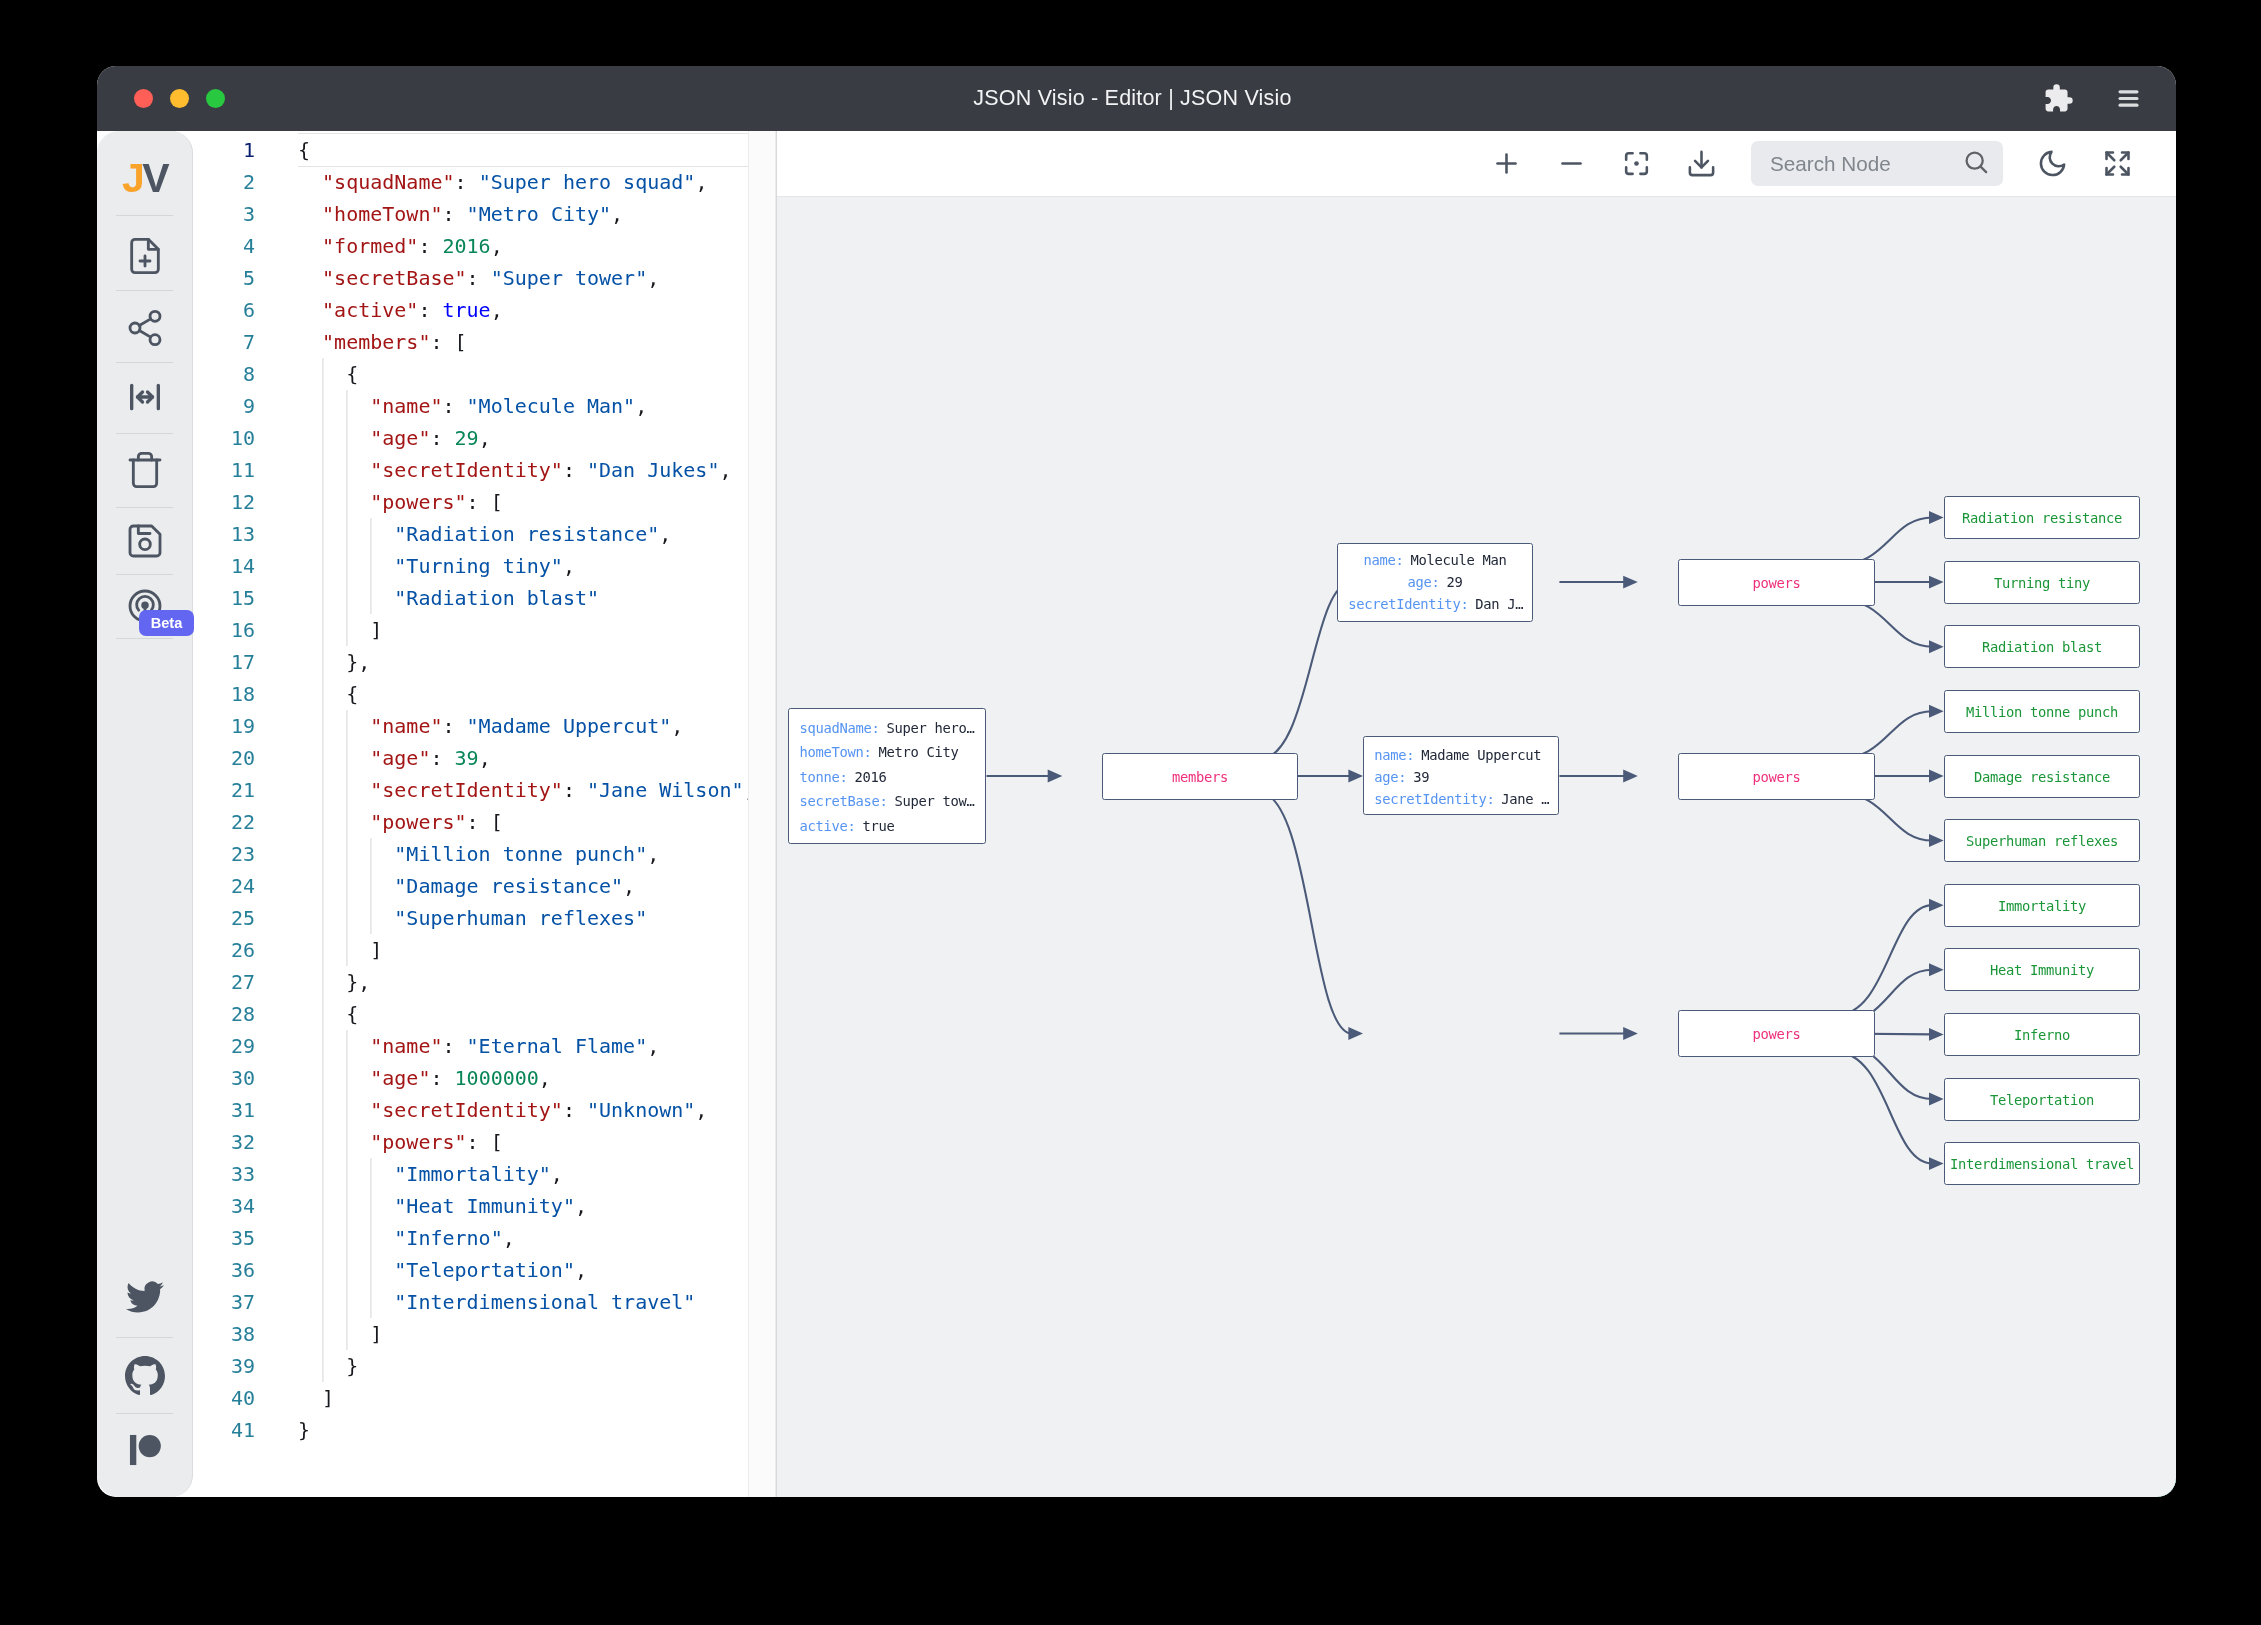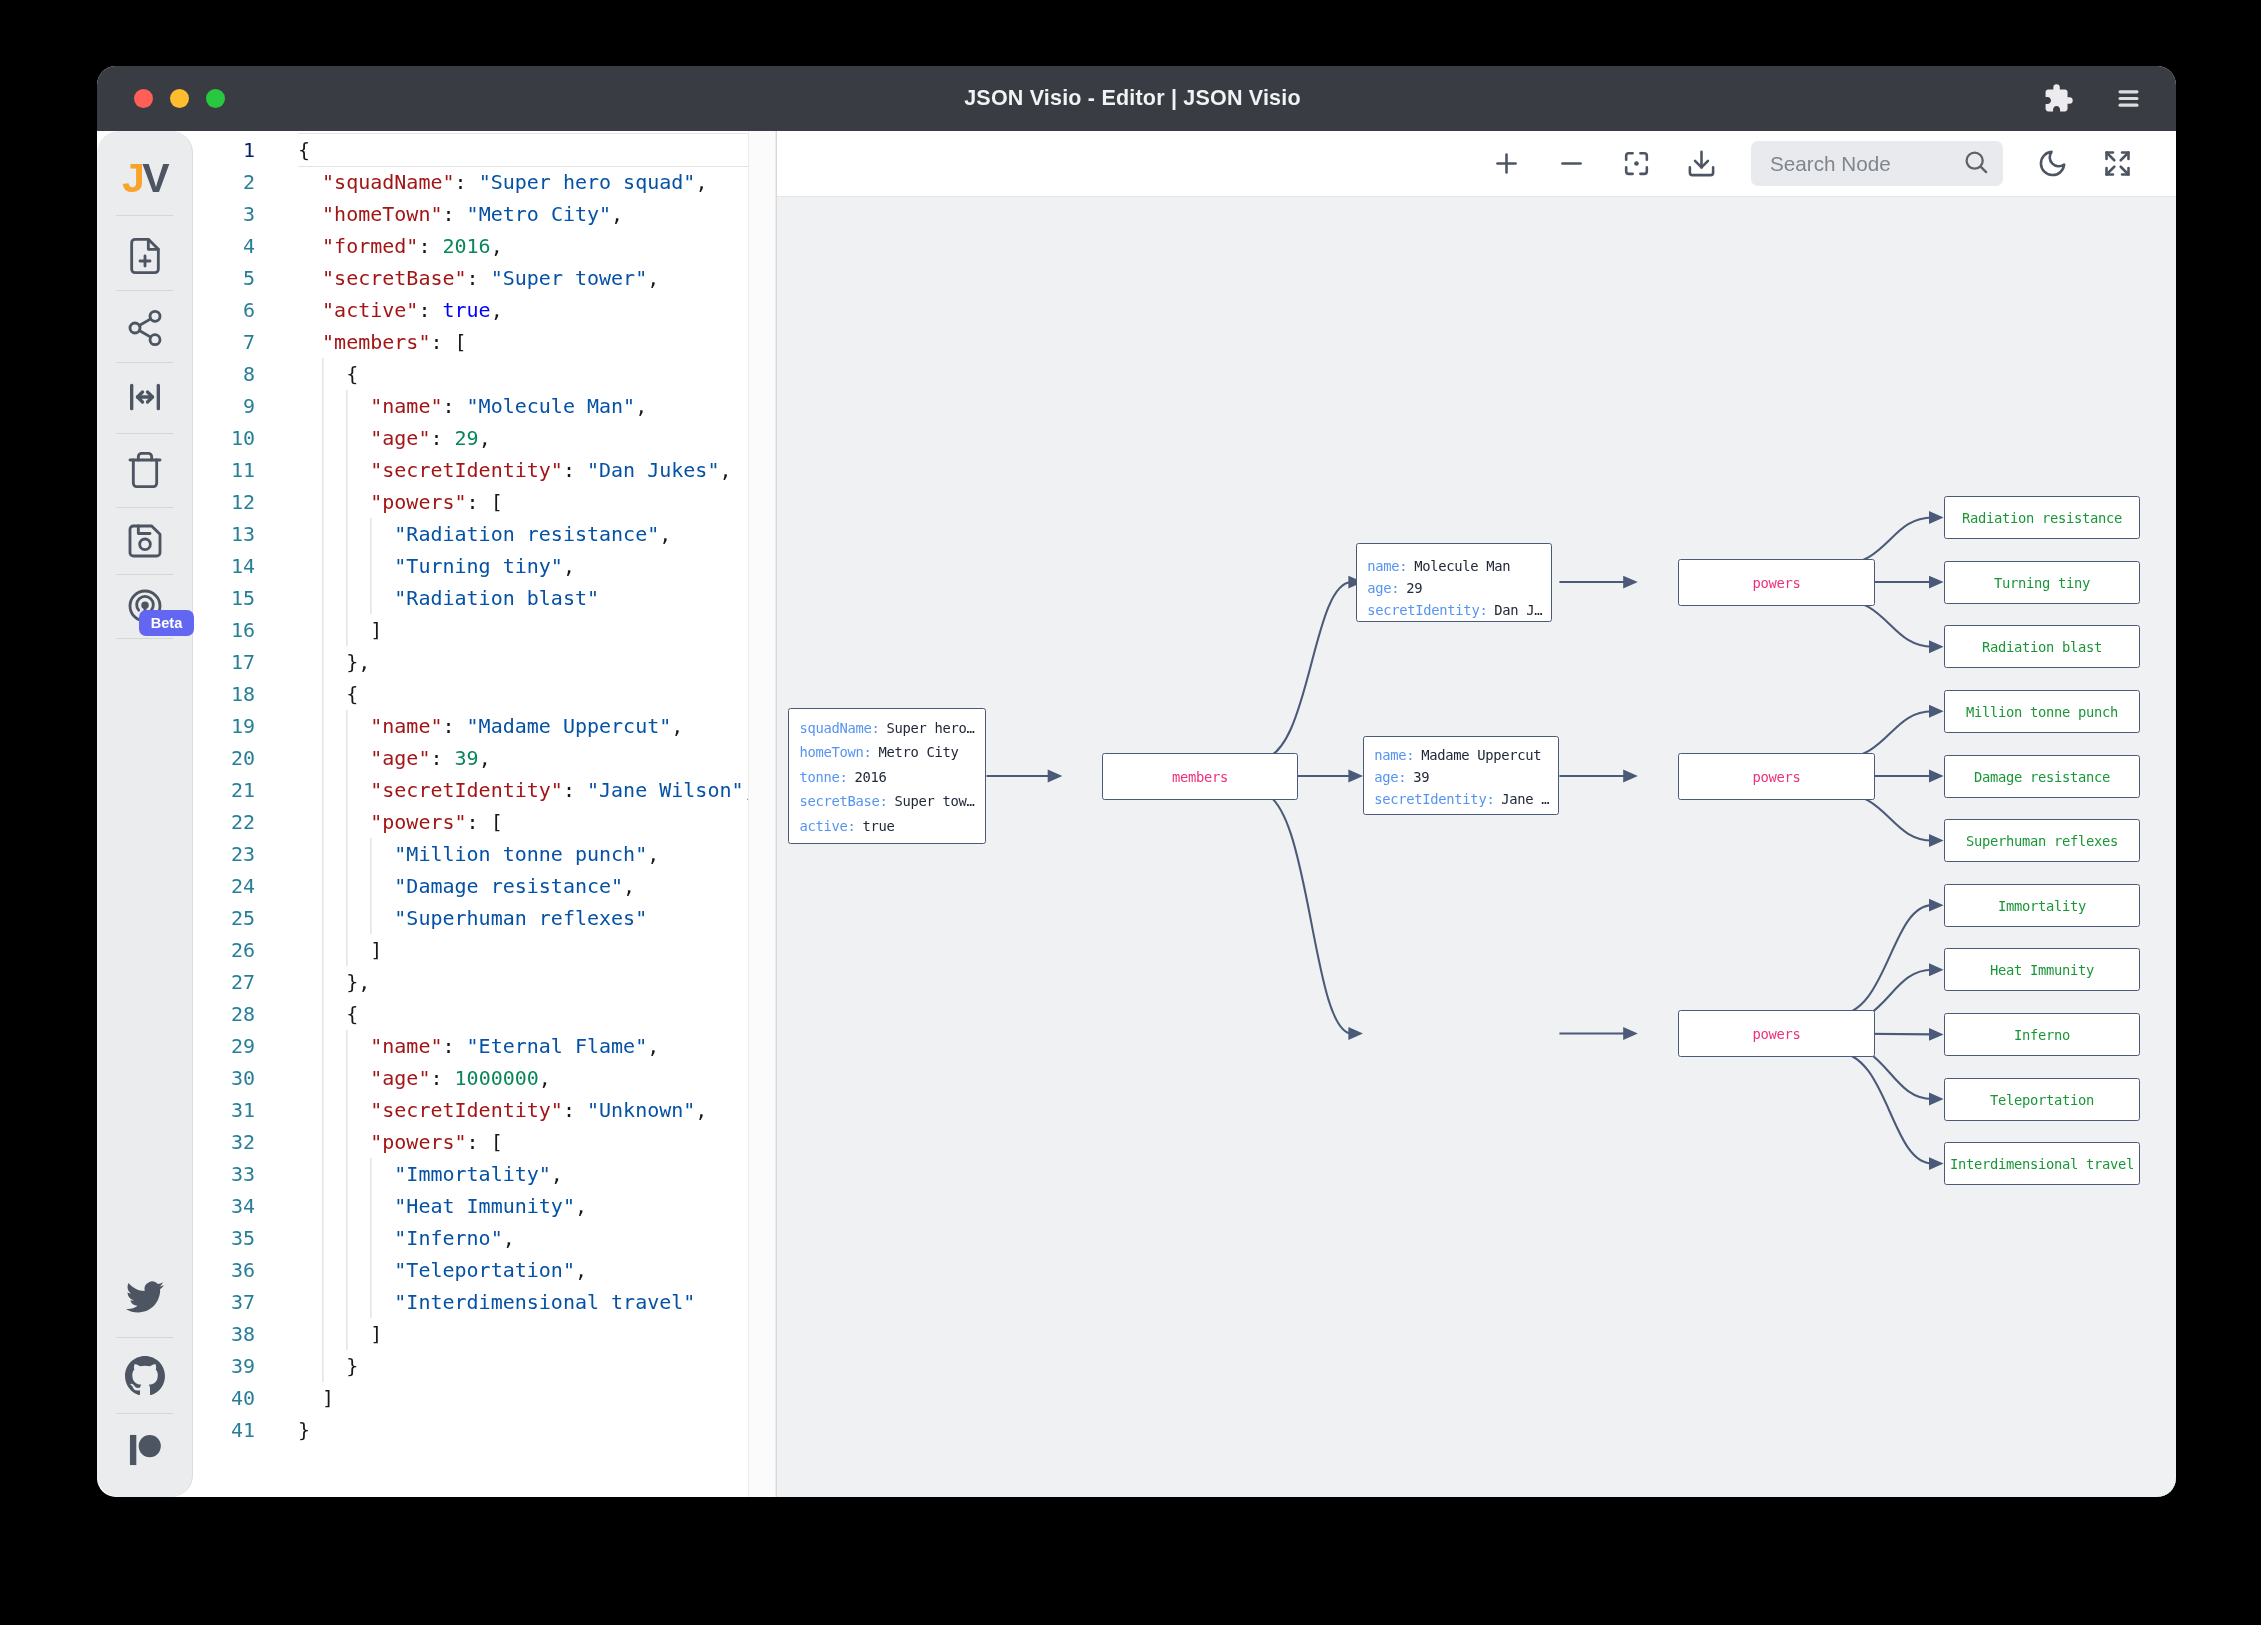--- a/index.html
+++ b/index.html
@@ -2,21 +2,21 @@
 <html style="font-size:13.8px"><head>
 <meta charset="utf-8">
 <style>
   html,body{margin:0;padding:0;background:#000;width:2261px;height:1625px;font-family:"Liberation Sans",sans-serif;-webkit-font-smoothing:antialiased;}
   .window{position:absolute;left:97px;top:66px;width:2079px;height:1431px;border-radius:19px;overflow:hidden;background:#fff;display:flex;flex-direction:column;}
   
   .titlebar{height:65px;flex:0 0 65px;background:#393c42;display:flex;align-items:center;position:relative;}
   .lights{display:flex;gap:17px;margin-left:37px;}
   .light{width:19px;height:19px;border-radius:50%;}
   .light.red{background:#ff5f57;}.light.yellow{background:#febc2e;}.light.green{background:#28c840;}
-  .win-title{position:absolute;left:0;right:8px;text-align:center;color:#f2f3f4;font-size:21.5px;font-weight:700;letter-spacing:0.2px;}
+  .win-title{position:absolute;left:0;right:8px;text-align:center;color:#f2f3f4;font-size:21.5px;font-weight:400;letter-spacing:0.2px;}
   .tb-right{margin-left:auto;display:flex;align-items:center;gap:40px;padding-right:33px;position:relative;z-index:2;}
   
   .main{flex:1;display:flex;min-height:0;}
   
   .sidebar{width:95px;flex:0 0 95px;background:#eaecee;border-right:0.9px solid #d9dbde;position:relative;border-radius:22px;}
   .logo{position:absolute;top:24px;left:0;width:95px;text-align:center;font-weight:bold;font-size:41px;letter-spacing:-2.6px;cursor:pointer;}
   .logo .j{color:#f9a32b;}.logo .v{color:#4d5562;}
   .side-sep{position:absolute;left:19px;width:57px;border-top:1.7px solid #d4d7da;}
   .side-btn{position:absolute;left:0;width:95px;display:flex;justify-content:center;color:#4d5562;}
   .side-btn svg{display:block;}
@@ -356,21 +356,21 @@
           <div class="gnode object" style="left: 11.2px; top: 511px; width: 198px; height: 136px; padding-top: 6.9px;">
             <div class="row" style="line-height: 24.5px;"><span class="nk">squadName:</span><span class="nv">Super hero…</span></div>
             <div class="row" style="line-height: 24.5px;"><span class="nk">homeTown:</span><span class="nv">Metro City</span></div>
             <div class="row" style="line-height: 24.5px;"><span class="nk">tonne:</span><span class="nv">2016</span></div>
             <div class="row" style="line-height: 24.5px;"><span class="nk">secretBase:</span><span class="nv">Super tow…</span></div>
             <div class="row" style="line-height: 24.5px;"><span class="nk">active:</span><span class="nv">true</span></div>
           </div>
           <div class="gnode parent" style="left: 285px; top: 556px; width: 196px; height: 47px;">
             <span>members</span>
           </div>
-          <div class="gnode object" style="left: 579px; top: 346px; width: 196px; height: 79px; padding-top: 11px;">
+          <div class="gnode object" style="left: 560px; top: 346px; width: 196px; height: 79px; padding-top: 5px; text-align: center;">
             <div class="row" style="line-height: 22px;"><span class="nk">name:</span><span class="nv">Molecule Man</span></div>
             <div class="row" style="line-height: 22px;"><span class="nk">age:</span><span class="nv">29</span></div>
             <div class="row" style="line-height: 22px;"><span class="nk">secretIdentity:</span><span class="nv">Dan J…</span></div>
           </div>
           <div class="gnode object" style="left: 586px; top: 539px; width: 196px; height: 79px; padding-top: 6.9px;">
             <div class="row" style="line-height: 22px;"><span class="nk">name:</span><span class="nv">Madame Uppercut</span></div>
             <div class="row" style="line-height: 22px;"><span class="nk">age:</span><span class="nv">39</span></div>
             <div class="row" style="line-height: 22px;"><span class="nk">secretIdentity:</span><span class="nv">Jane …</span></div>
           </div>
           <div class="gnode parent" style="left: 861px; top: 362px; width: 197px; height: 47px;">

